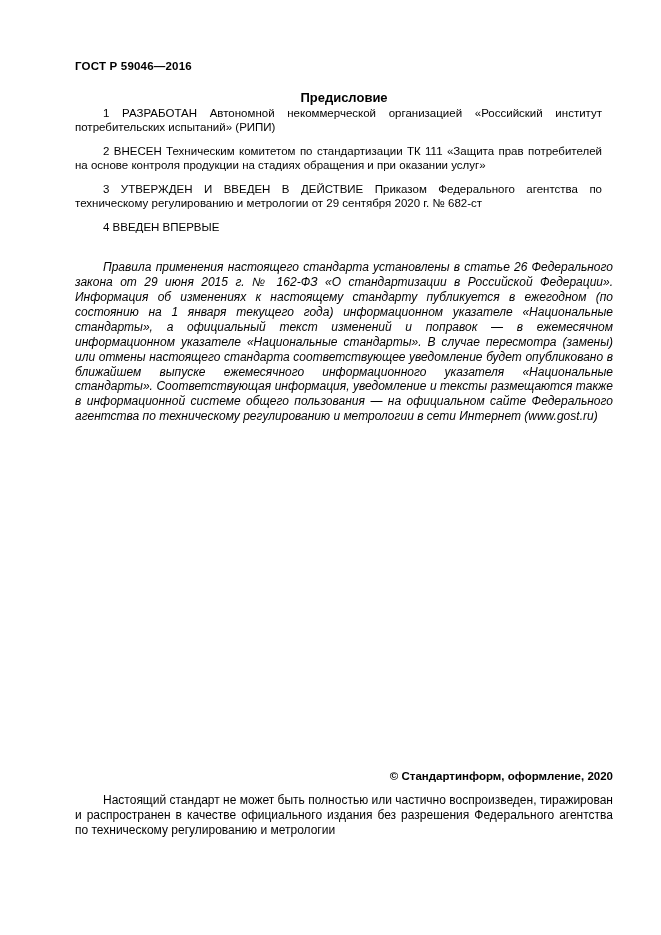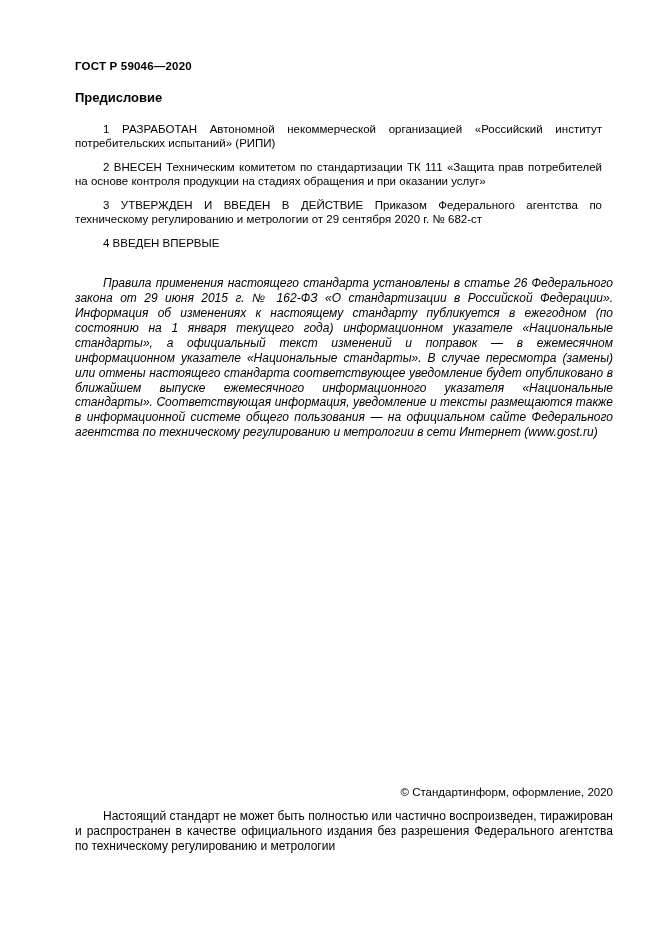--- a/index.html
+++ b/index.html
@@ -21,60 +21,62 @@
   }
   .doc-number {
     font-size: 11.5px;
     font-weight: bold;
     letter-spacing: 0.2px;
     margin: 0 0 18px 0;
   }
   .page-title {
     font-size: 13px;
     font-weight: bold;
-    margin: 0 0 17px 0;
+    text-align: center;
+    margin: 0 0 1px 0;
   }
   .preface p {
     font-size: 11.5px;
     line-height: 1.26;
     text-align: justify;
     text-indent: 28px;
     margin: 0 11px 9px 0;
   }
   .legal-note {
     font-size: 12px;
     font-style: italic;
     line-height: 1.24;
     text-align: justify;
     text-indent: 28px;
     margin: 26px 0 0 0;
   }
   .copyright {
     margin-top: 346px;
     text-align: right;
     font-size: 11.5px;
+    font-weight: bold;
   }
   .footer-note {
     font-size: 12px;
     line-height: 1.26;
     text-align: justify;
     text-indent: 28px;
     margin: 11px 0 0 0;
   }
   .page-number {
     font-size: 12px;
     margin-top: 9px;
   }
 </style>
 </head>
 <body>
 
 <div class="page">
 
-  <div class="doc-number">ГОСТ Р 59046—2020</div>
+  <div class="doc-number">ГОСТ Р 59046—2016</div>
 
   <div class="page-title">Предисловие</div>
 
   <div class="preface">
     <p>1 РАЗРАБОТАН Автономной некоммерческой организацией «Российский институт потребительских испытаний» (РИПИ)</p>
     <p>2 ВНЕСЕН Техническим комитетом по стандартизации ТК 111 «Защита прав потребителей на основе контроля продукции на стадиях обращения и при оказании услуг»</p>
     <p>3 УТВЕРЖДЕН И ВВЕДЕН В ДЕЙСТВИЕ Приказом Федерального агентства по техническому регулированию и метрологии от 29 сентября 2020 г. № 682-ст</p>
     <p>4 ВВЕДЕН ВПЕРВЫЕ</p>
   </div>
 

